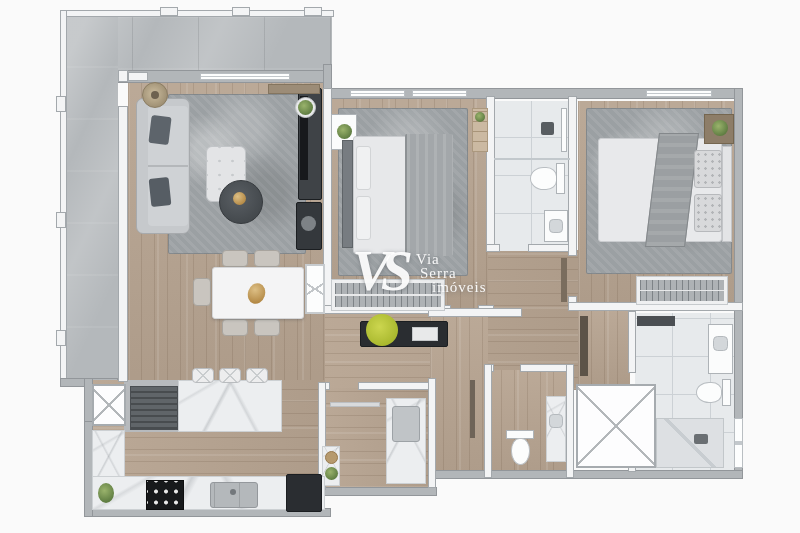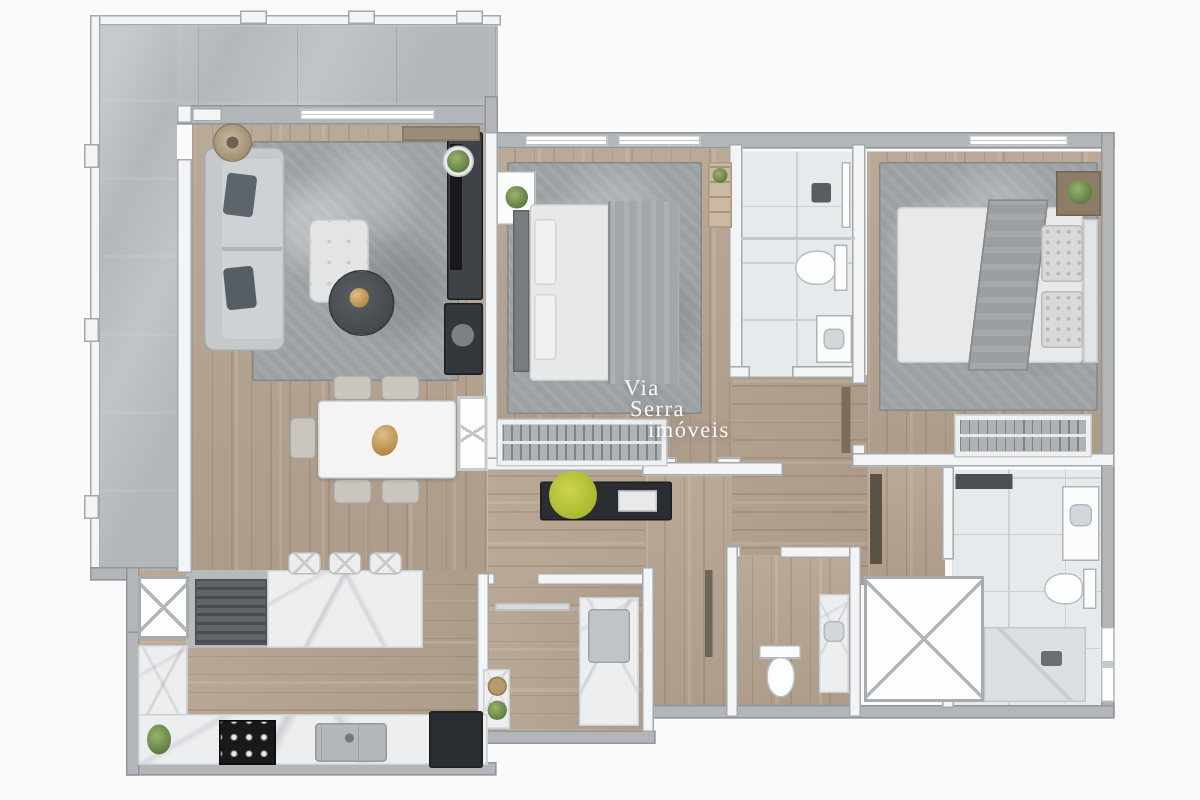--- a/index.html
+++ b/index.html
@@ -235,18 +235,19 @@
   <div class="abs stool" style="left:246px;top:368px;width:22px;height:15px"></div>
   <div class="abs marble" style="left:92px;top:430px;width:33px;height:80px"></div>
   <div class="abs marble" style="left:92px;top:476px;width:233px;height:34px"></div>
   <div class="abs plant" style="left:98px;top:483px;width:16px;height:20px"></div>
   <div class="abs" style="left:146px;top:480px;width:38px;height:30px;background:#17191b;border:1px solid #0c0d0e;background-image:radial-gradient(circle, #e8e8e8 1.5px, rgba(0,0,0,0) 2.5px);background-size:10px 11px;background-position:4px 5px"></div>
   <div class="abs" style="left:210px;top:482px;width:48px;height:26px;background:#b4b8bb;border:1px solid #94989c;border-radius:3px;background-image:linear-gradient(90deg, rgba(0,0,0,0) 0 6%, #9da1a4 6% 8%, rgba(0,0,0,0) 8% 60%, #9da1a4 60% 62%, rgba(0,0,0,0) 62%)"></div>
   <div class="abs" style="left:230px;top:489px;width:6px;height:6px;border-radius:50%;background:#73787c"></div>
   <div class="abs darkf" style="left:286px;top:474px;width:36px;height:38px"></div>
 
   <div class="wm">
+    <span class="mono">VS</span>
     <span class="l1">Via</span>
     <span class="l2">Serra</span>
     <span class="l3">imóveis</span>
   </div>
 
 </div>
 
 </body></html>

